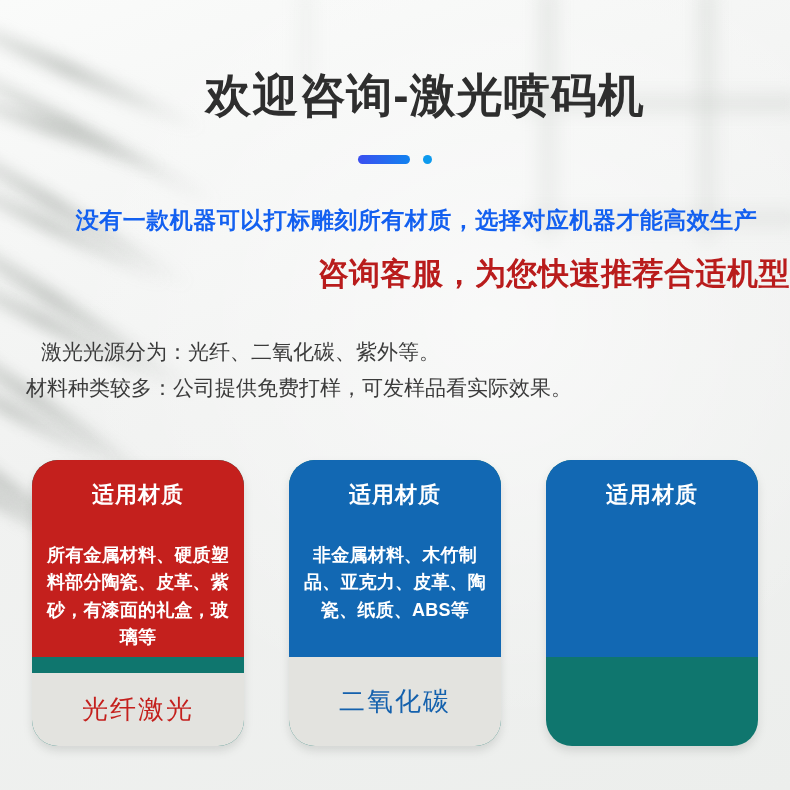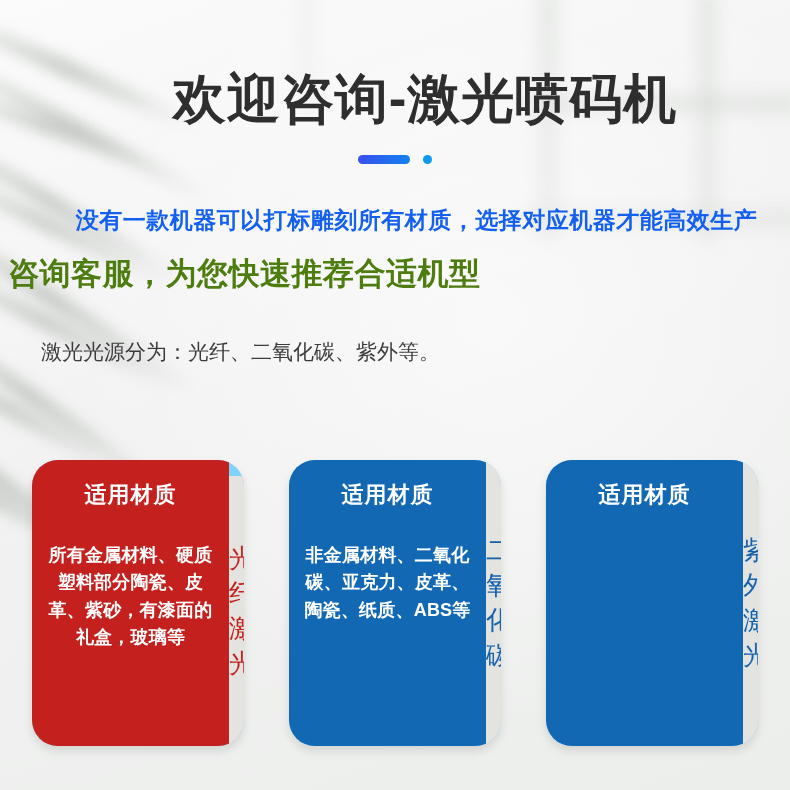--- a/index.html
+++ b/index.html
@@ -45,21 +45,21 @@
   }
 
   
   .content { position: absolute; inset: 0; }
 
   .title {
     position: absolute;
     top: 69px;
     left: 12px; right: 0;
     text-align: center;
-    font-size: 53px;
+    font-size: 46px;
     font-weight: bold;
     color: #2e2e2e;
     letter-spacing: 1px;
     line-height: 1.15;
     white-space: nowrap;
     padding-left: 48px;
   }
 
   .divider {
     position: absolute;
@@ -93,24 +93,24 @@
     font-weight: bold;
     color: #1360f0;
     letter-spacing: 0.5px;
     white-space: nowrap;
     margin-left: 43px;
   }
   .sub2 {
     position: absolute;
     top: 253px;
     left: 0; right: 0;
-    text-align: left;
+    text-align: right;
     font-size: 31px;
     font-weight: bold;
-    color: #4d7c0f;
+    color: #b91c1c;
     letter-spacing: 0.5px;
     white-space: nowrap;
     padding-left: 8px;
   }
 
   .para {
     position: absolute;
     left: 26px;
     font-size: 21px;
     color: #3b3b3b;
@@ -129,22 +129,23 @@
     height: 286px;
     display: flex;
     justify-content: space-between;
   }
   .card {
     width: 212px;
     height: 286px;
     border-radius: 26px;
     overflow: hidden;
     display: flex;
+    flex-direction: column;
     box-shadow: 0 5px 9px rgba(120,125,120,0.22);
-    background: #7dd3fc;
+    background: #0f766e;
   }
   .card-body {
     flex: 0 0 197px;
     padding: 20px 13px 0 13px;
     box-sizing: border-box;
     text-align: center;
     color: #ffffff;
   }
   .card-red .card-body { background: #c4201d; }
   .card-blue .card-body { background: #1268b3; }
@@ -211,41 +212,41 @@
 
     <div class="divider">
       <div class="divider-bar"></div>
       <div class="divider-dot"></div>
     </div>
 
     <div class="sub1">没有一款机器可以打标雕刻所有材质，选择对应机器才能高效生产</div>
     <div class="sub2">咨询客服，为您快速推荐合适机型</div>
 
     <div class="para para-1">激光光源分为：光纤、二氧化碳、紫外等。</div>
+    <div class="para para-2">材料种类较多：公司提供免费打样，可发样品看实际效果。</div>
 
     <div class="cards">
 
       <div class="card card-red">
         <div class="card-body">
           <div class="card-head">适用材质</div>
           <div class="card-text">所有金属材料、硬质塑料部分陶瓷、皮革、紫砂，有漆面的礼盒，玻璃等</div>
         </div>
         <div class="card-foot">光纤激光</div>
       </div>
 
       <div class="card card-blue">
         <div class="card-body">
           <div class="card-head">适用材质</div>
-          <div class="card-text">非金属材料、二氧化碳、亚克力、皮革、陶瓷、纸质、ABS等</div>
+          <div class="card-text">非金属材料、木竹制品、亚克力、皮革、陶瓷、纸质、ABS等</div>
         </div>
         <div class="card-foot">二氧化碳</div>
       </div>
 
       <div class="card card-blue">
         <div class="card-body">
           <div class="card-head">适用材质</div>
         </div>
-        <div class="card-foot">紫外激光</div>
       </div>
 
     </div>
   </div>
 </div>
 
 </body></html>

